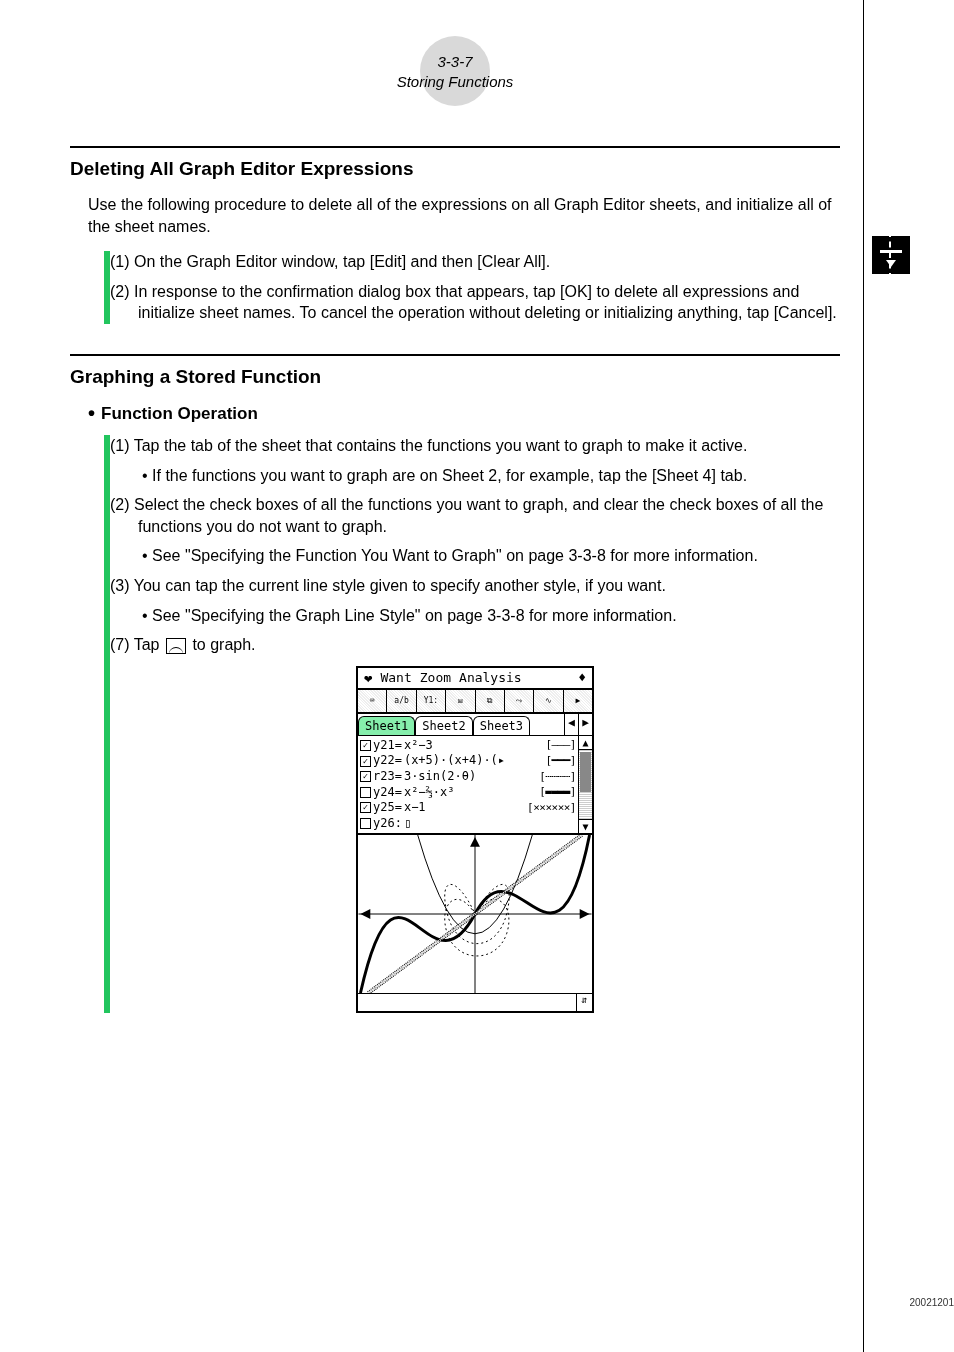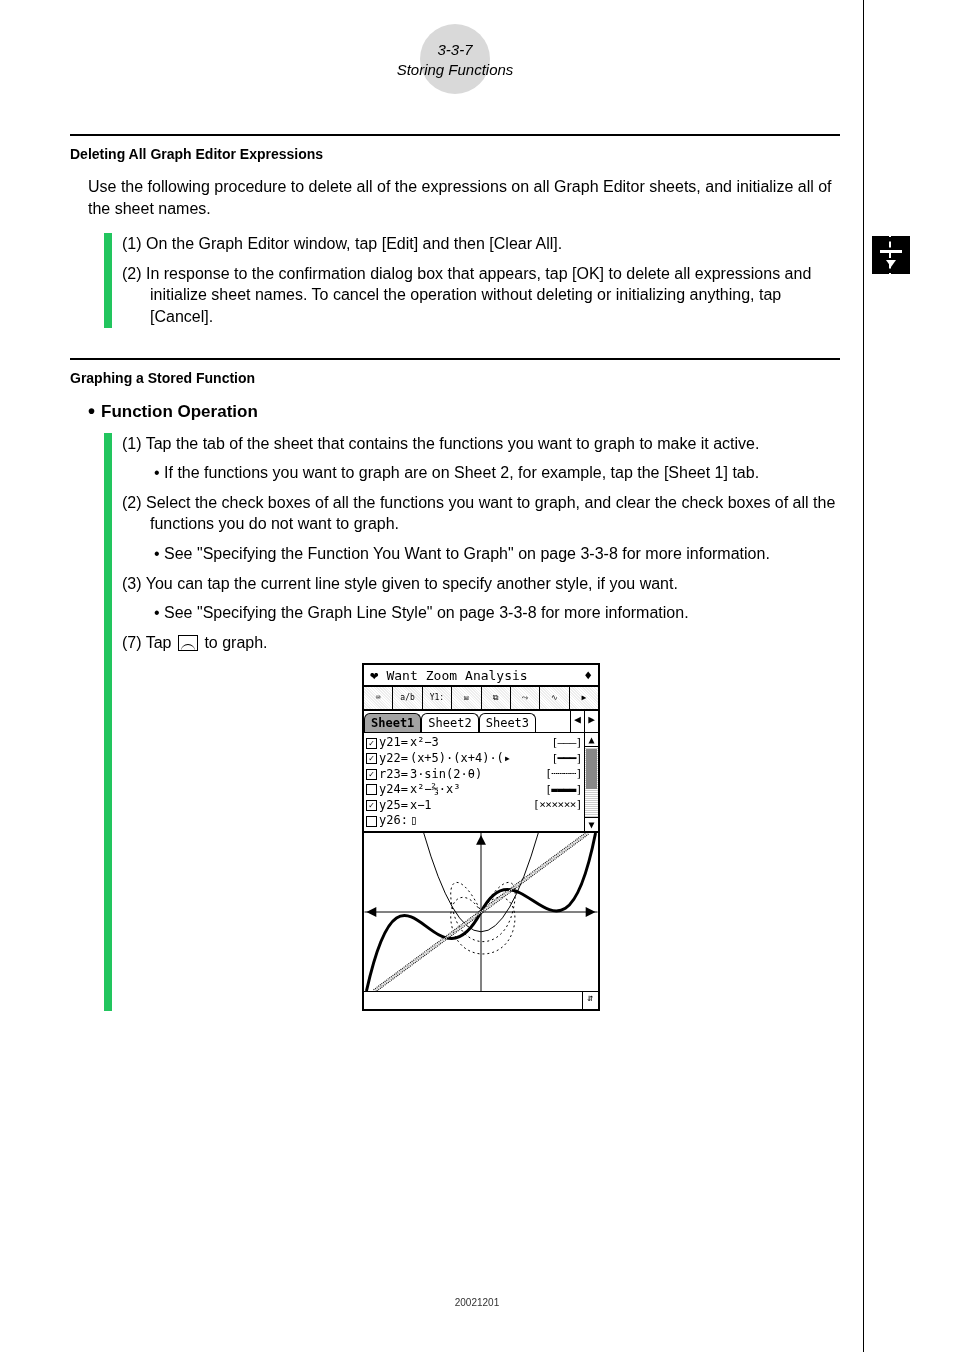--- a/index.html
+++ b/index.html
@@ -7,21 +7,21 @@
     font-family: Arial, Helvetica, sans-serif;
     width: 954px;
     height: 1352px;
     background: #fff;
     position: relative;
     color: #000;
   }
   .page {
     position: absolute;
     left: 70px;
-    top: 24px;
+    top: 36px;
     width: 770px;
   }
   .header-badge {
     position: relative;
     text-align: center;
     margin-bottom: 40px;
     height: 70px;
   }
   .badge-circle {
     width: 70px;
@@ -41,34 +41,33 @@
     font-size: 15px;
     padding-top: 16px;
     line-height: 1.3;
   }
   .thin-rule {
     border: none;
     border-top: 2px solid #000;
     margin: 0 0 10px 0;
   }
   h2.section-title {
-    font-size: 14px;
+    font-size: 19px;
     font-weight: bold;
     margin-bottom: 14px;
   }
   .body-indent {
     margin-left: 18px;
     font-size: 16px;
     line-height: 1.35;
     margin-bottom: 14px;
   }
   .step-block {
     margin-left: 34px;
-    border-left: 8px solid #22c55e;
-    padding-left: 10px;
+    border-left: 6px solid #22c55e;
     margin-bottom: 30px;
   }
   .step {
     font-size: 16px;
     line-height: 1.35;
     margin-bottom: 8px;
   }
   .step-hang {
     padding-left: 28px;
     text-indent: -28px;
@@ -154,21 +153,21 @@
     font-size: 12px;
   }
   .tab {
     padding: 2px 6px;
     border: 1px solid #000;
     border-bottom: none;
     border-top-left-radius: 6px;
     border-top-right-radius: 6px;
     margin-top: 2px;
   }
-  .tab.active { background: #a3a3a3; font-weight: bold; }
+  .tab.active { background: #86efac; font-weight: normal; }
   .tab-nav {
     display: flex;
     margin-left: auto;
   }
   .tab-nav-btn {
     width: 14px;
     border-left: 1px solid #000;
     text-align: center;
     font-size: 11px;
     line-height: 18px;
@@ -279,21 +278,21 @@
     left: 14px; top: 24px;
     width: 0; height: 0;
     border-left: 5px solid transparent;
     border-right: 5px solid transparent;
     border-top: 7px solid #fff;
   }
   .footer-num {
     position: absolute;
     bottom: 44px;
     left: 0; right: 0;
-    text-align: center;
+    text-align: right;
     font-size: 10px;
     color: #333;
   }
   .page-edge {
     position: absolute;
     right: 90px;
     top: 0;
     bottom: 0;
     border-right: 1px solid #000;
   }
@@ -326,21 +325,21 @@
     <p class="step step-hang">(2) In response to the confirmation dialog box that appears, tap [OK] to delete all expressions and initialize sheet names. To cancel the operation without deleting or initializing anything, tap [Cancel].</p>
   </div>
 
   <hr class="thin-rule">
   <h2 class="section-title">Graphing a Stored Function</h2>
 
   <p class="sub-heading dot-lead">Function Operation</p>
 
   <div class="step-block">
     <p class="step step-hang">(1) Tap the tab of the sheet that contains the functions you want to graph to make it active.</p>
-    <p class="sub-bullet">• If the functions you want to graph are on Sheet 2, for example, tap the [Sheet 1] tab.</p>
+    <p class="sub-bullet">• If the functions you want to graph are on Sheet 2, for example, tap the [Sheet 4] tab.</p>
 
     <p class="step step-hang">(2) Select the check boxes of all the functions you want to graph, and clear the check boxes of all the functions you do not want to graph.</p>
     <p class="sub-bullet">• See "Specifying the Function You Want to Graph" on page 3-3-8 for more information.</p>
 
     <p class="step step-hang">(3) You can tap the current line style given to specify another style, if you want.</p>
     <p class="sub-bullet">• See "Specifying the Graph Line Style" on page 3-3-8 for more information.</p>
 
     <p class="step step-hang">
       <span>(7) Tap </span><span class="graph-icon"></span><span> to graph.</span>
     </p>

